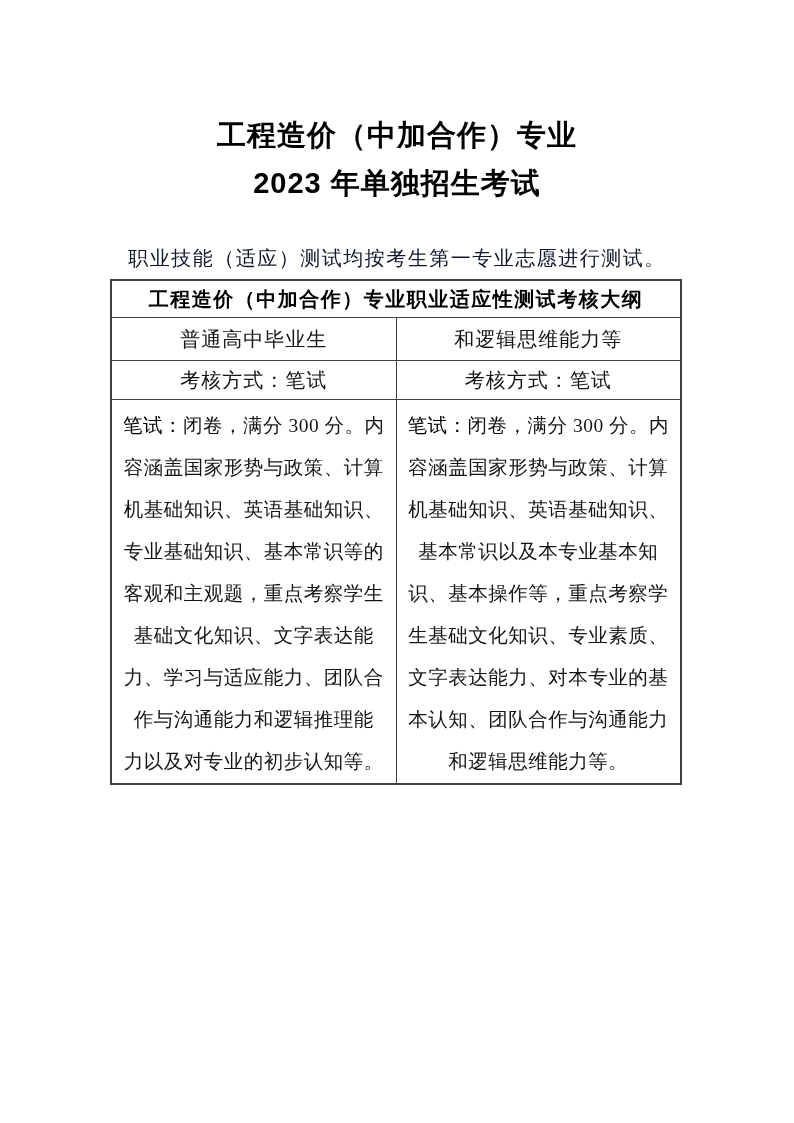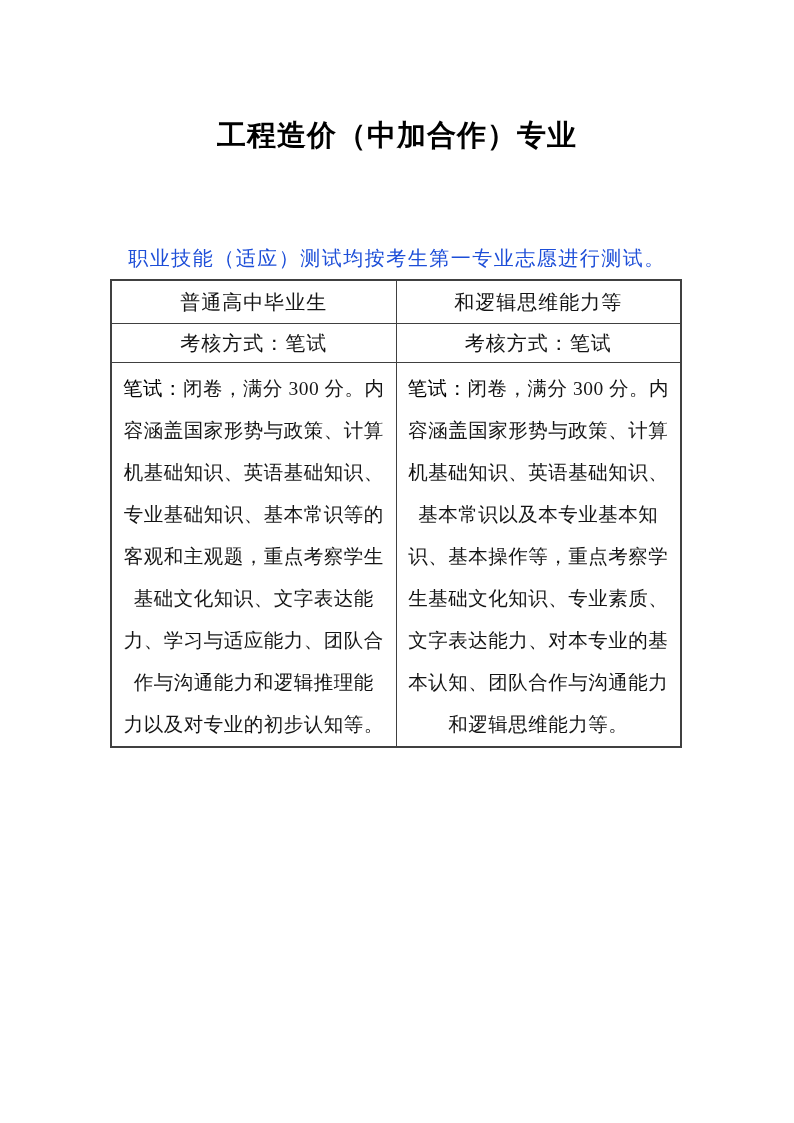--- a/index.html
+++ b/index.html
@@ -33,21 +33,21 @@
   .intro {
     position: absolute;
     top: 243px;
     left: 0;
     width: 794px;
     margin: 0;
     text-align: center;
     font-size: 20px;
     line-height: 30px;
     letter-spacing: 1.5px;
-    color: #1d4ed8;
+    color: #0f172a;
   }
   table.outline {
     position: absolute;
     left: 110px;
     top: 279px;
     width: 572px;
     border-collapse: collapse;
     table-layout: fixed;
     border: 2px solid #404040;
   }
@@ -85,30 +85,34 @@
   .body-label {
     font-weight: normal;
     color: #000000;
   }
 </style>
 </head>
 <body>
 
 <div class="titles">
   <div class="title-line">工程造价（中加合作）专业</div>
+  <div class="title-line">2023 年单独招生考试</div>
 </div>
 
 <p class="intro">职业技能（适应）测试均按考生第一专业志愿进行测试。</p>
 
 <table class="outline">
   <colgroup>
       <col>
       <col>
     </colgroup>
   <tbody>
+      <tr class="r-head">
+    <td colspan="2">工程造价（中加合作）专业职业适应性测试考核大纲</td>
+  </tr>
   <tr class="r-group">
     <td>普通高中毕业生</td>
     <td>和逻辑思维能力等</td>
   </tr>
   <tr class="r-method">
     <td>考核方式：笔试</td>
     <td>考核方式：笔试</td>
   </tr>
   <tr class="r-body">
     <td>

